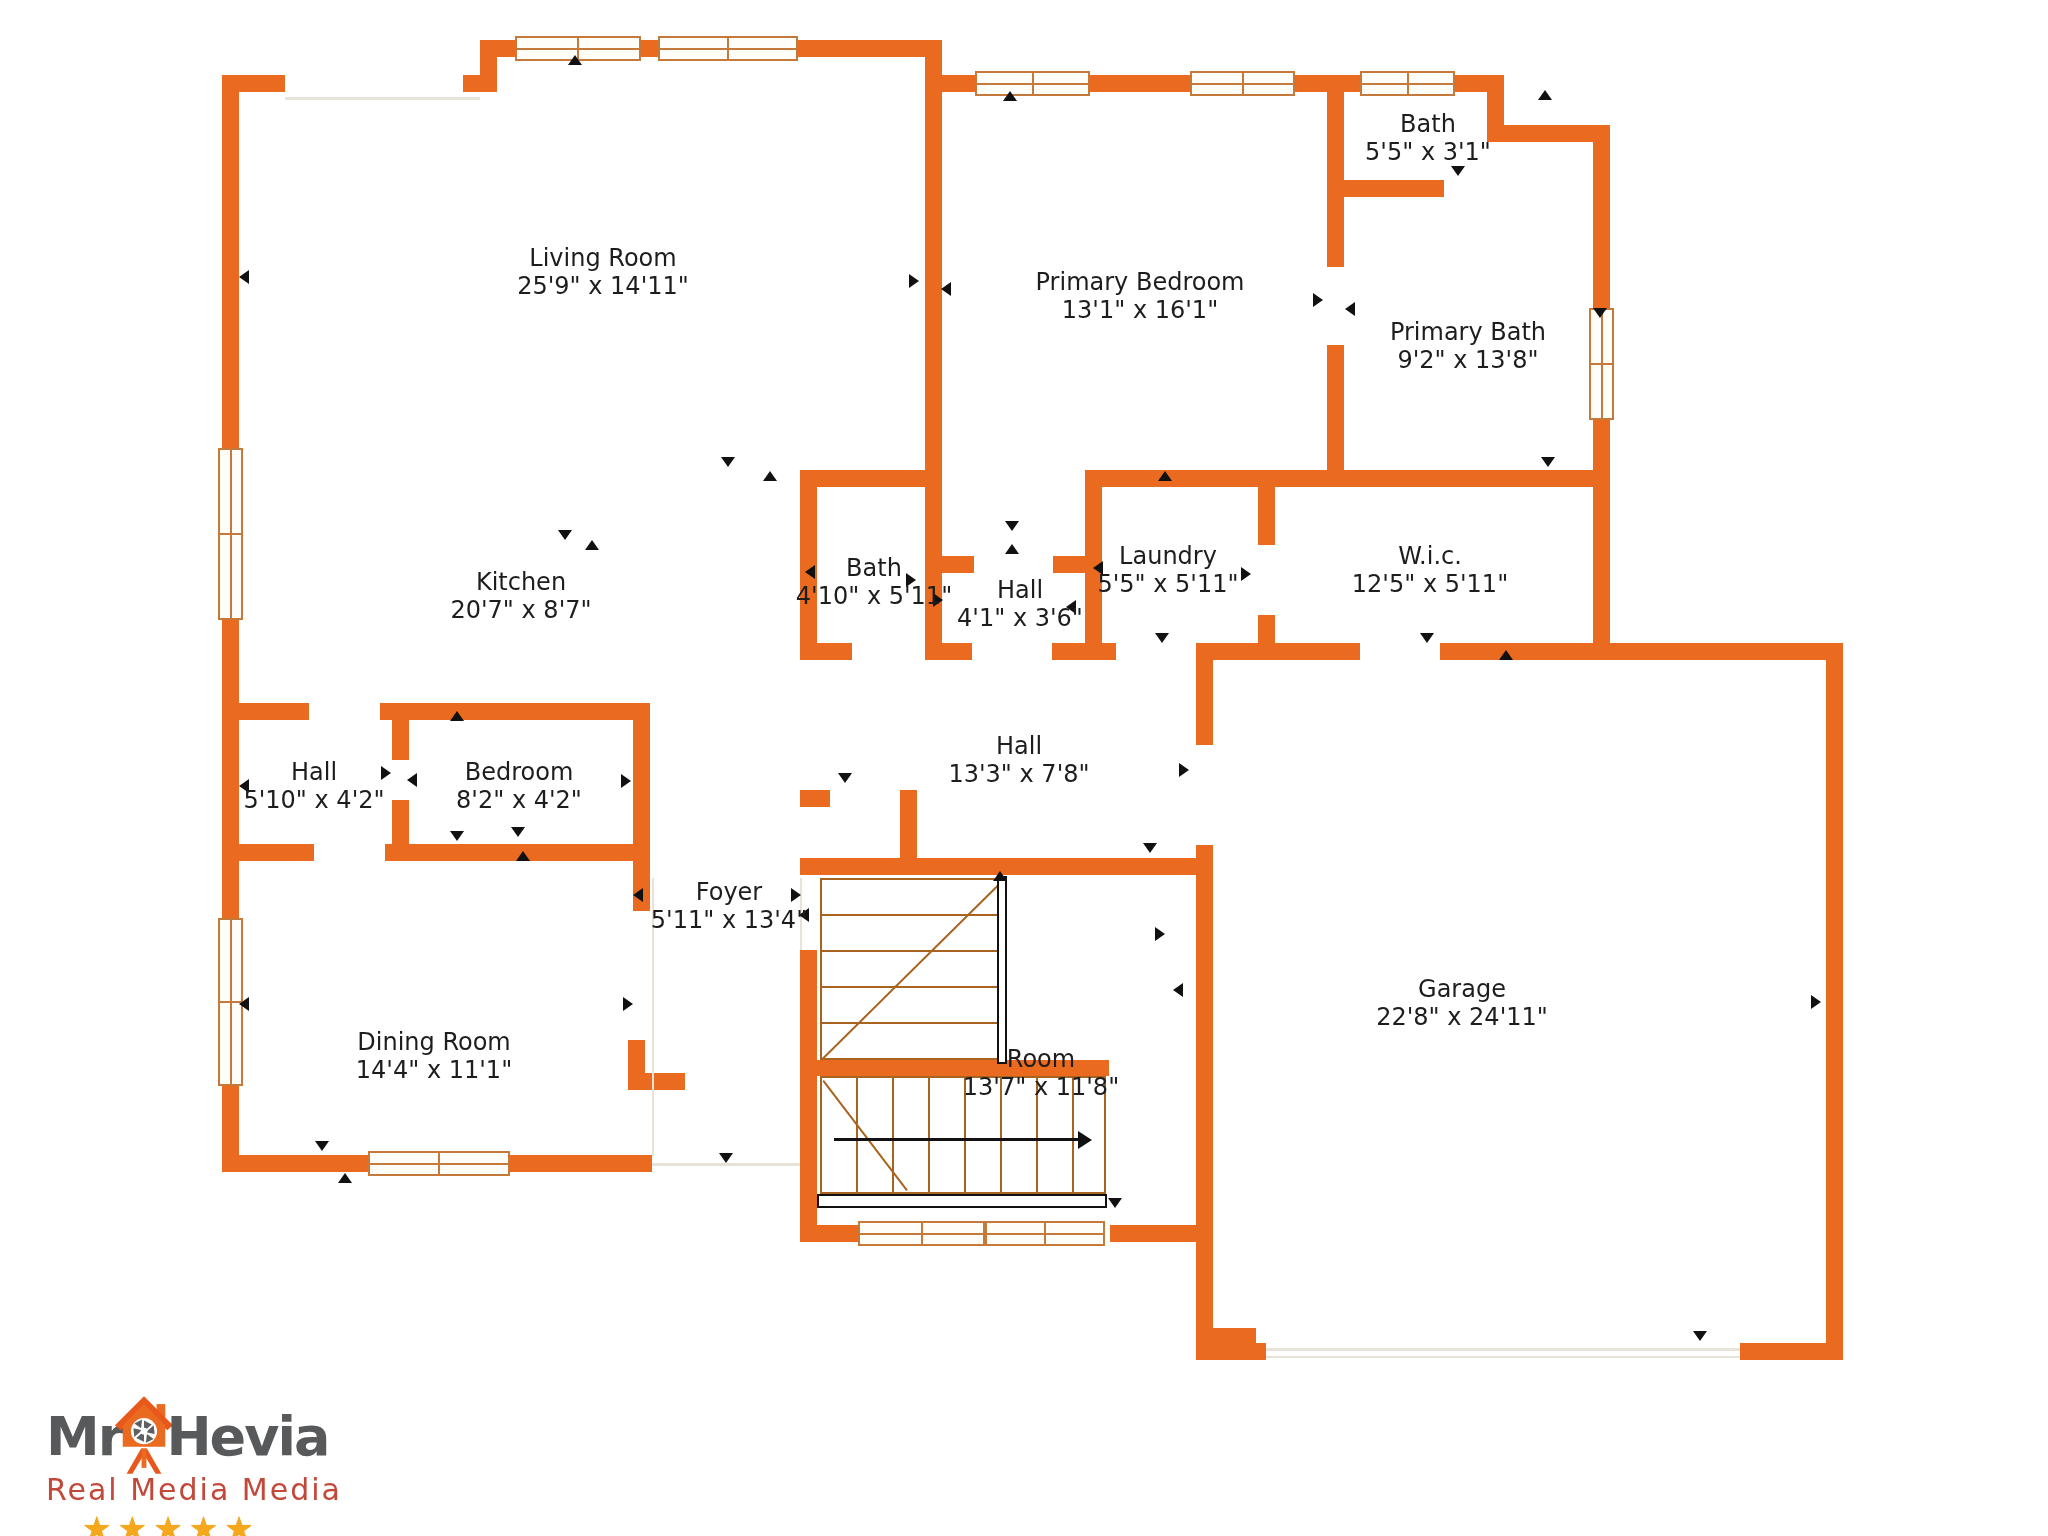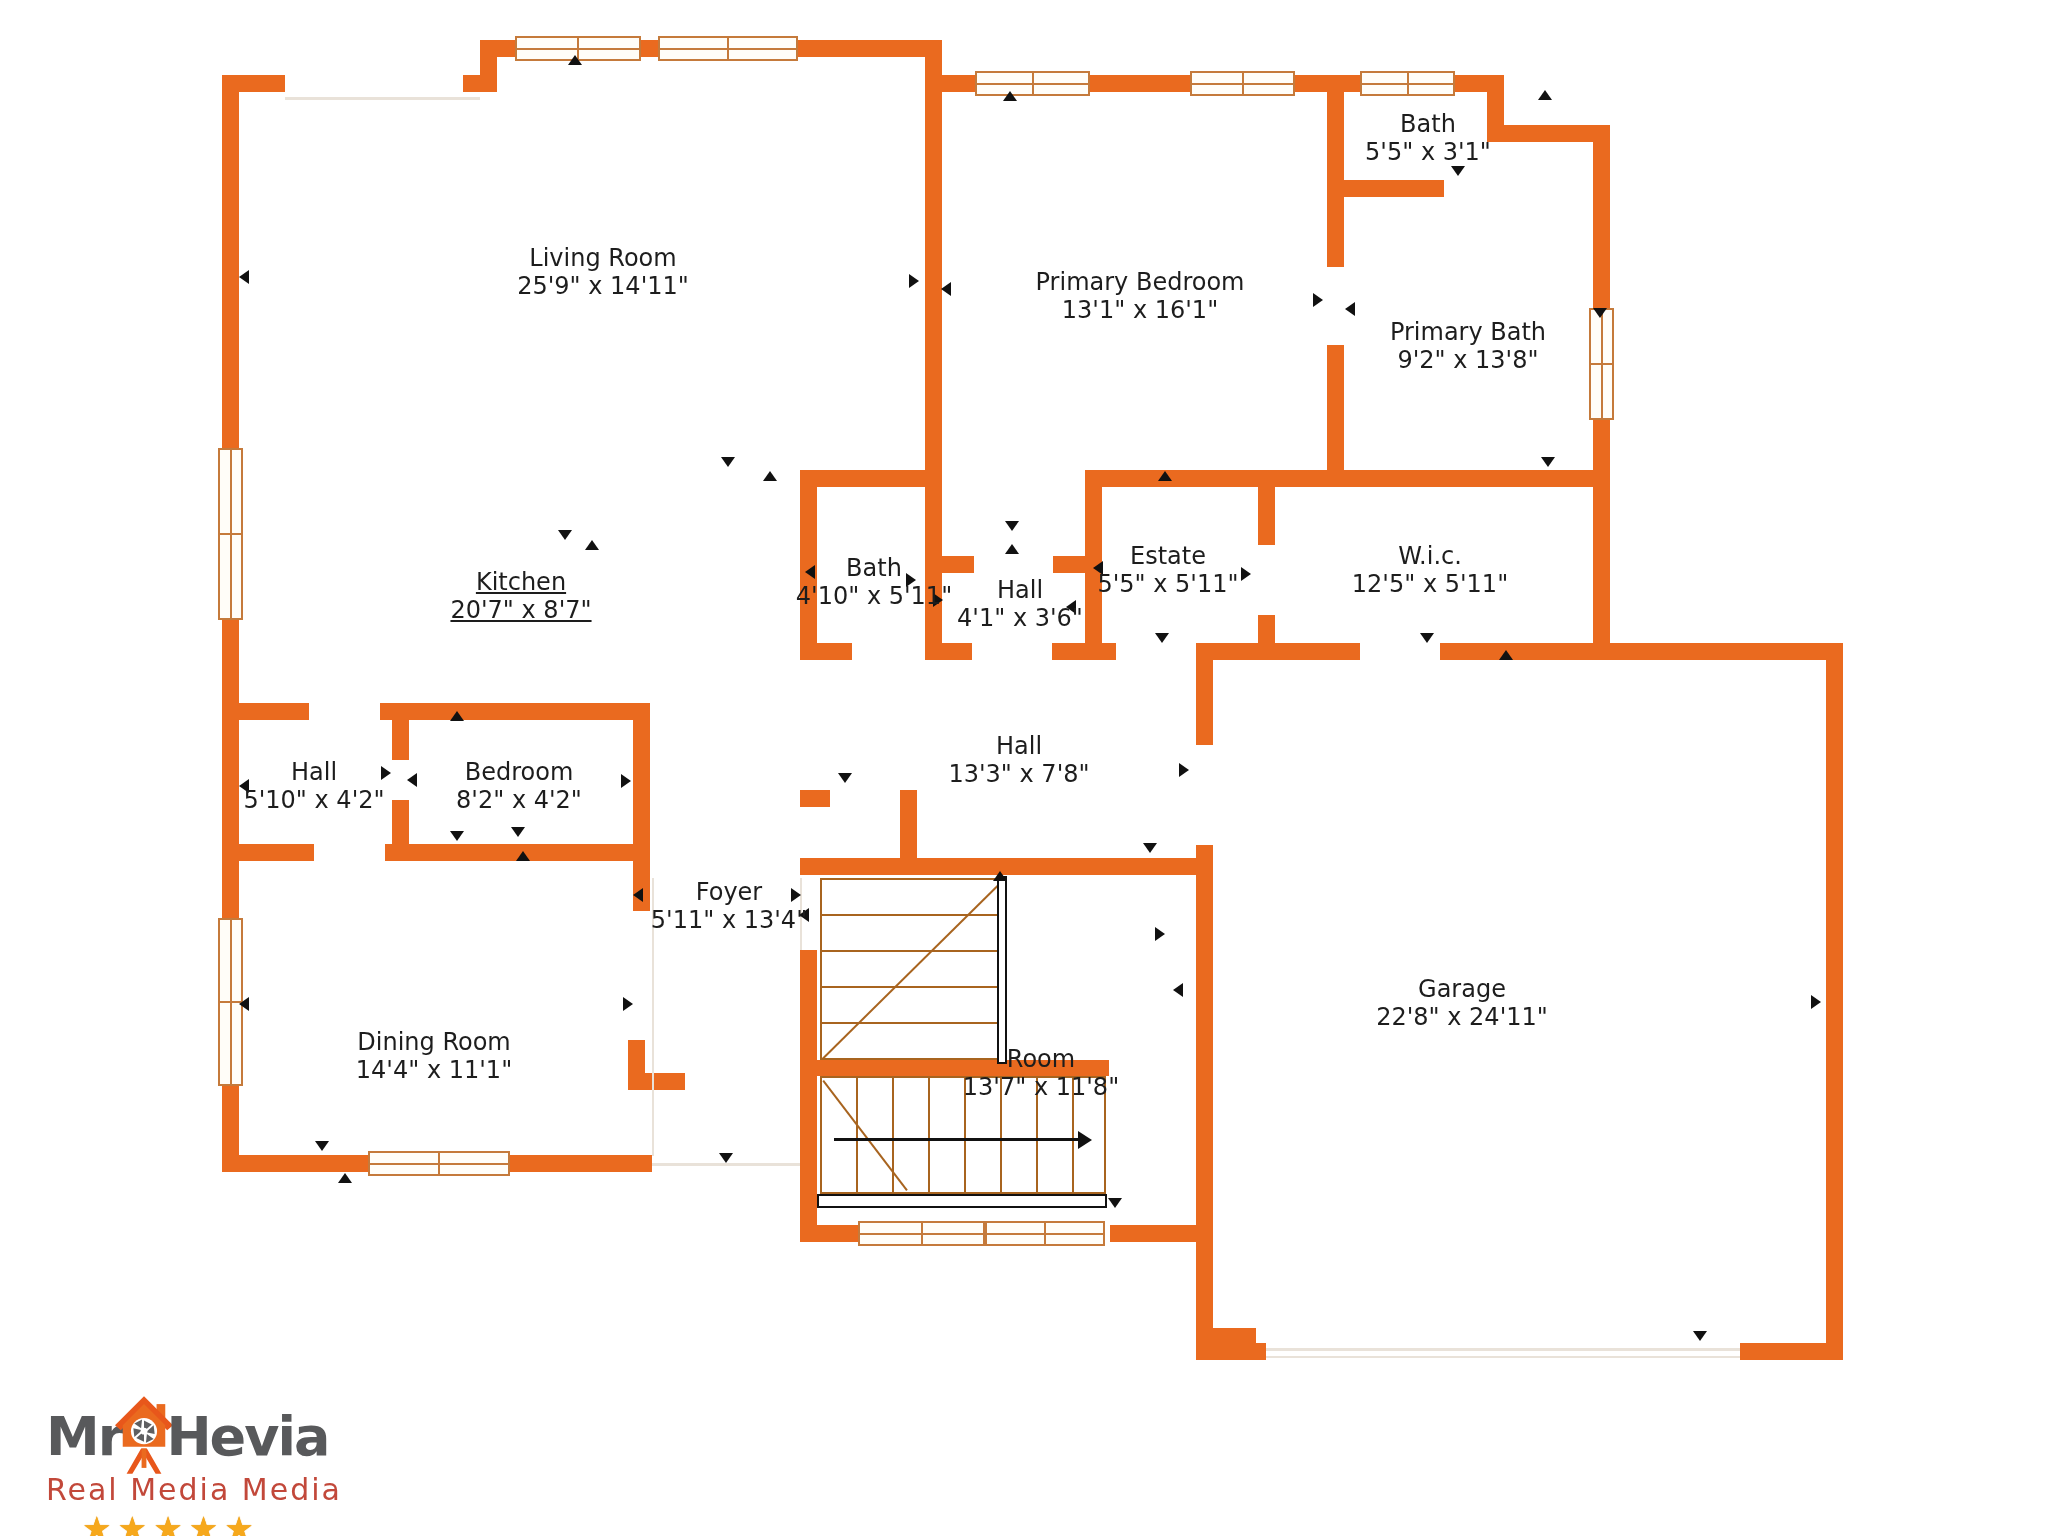--- a/index.html
+++ b/index.html
@@ -194,34 +194,34 @@
         <div>13'1" x 16'1"</div>
       </div>
       <div class="room-label" style="left: 1428px; top: 138px;">
         <div>Bath</div>
         <div>5'5" x 3'1"</div>
       </div>
       <div class="room-label" style="left: 1468px; top: 346px;">
         <div>Primary Bath</div>
         <div>9'2" x 13'8"</div>
       </div>
-      <div class="room-label" style="left: 521px; top: 596px; text-decoration: underline;">
+      <div class="room-label" style="left: 521px; top: 596px;">
         <div>Kitchen</div>
         <div>20'7" x 8'7"</div>
       </div>
       <div class="room-label" style="left: 874px; top: 582px;">
         <div>Bath</div>
         <div>4'10" x 5'11"</div>
       </div>
       <div class="room-label" style="left: 1020px; top: 604px;">
         <div>Hall</div>
         <div>4'1" x 3'6"</div>
       </div>
       <div class="room-label" style="left: 1168px; top: 570px;">
-        <div>Estate</div>
+        <div>Laundry</div>
         <div>5'5" x 5'11"</div>
       </div>
       <div class="room-label" style="left: 1430px; top: 570px;">
         <div>W.i.c.</div>
         <div>12'5" x 5'11"</div>
       </div>
       <div class="room-label" style="left: 314px; top: 786px;">
         <div>Hall</div>
         <div>5'10" x 4'2"</div>
       </div>

